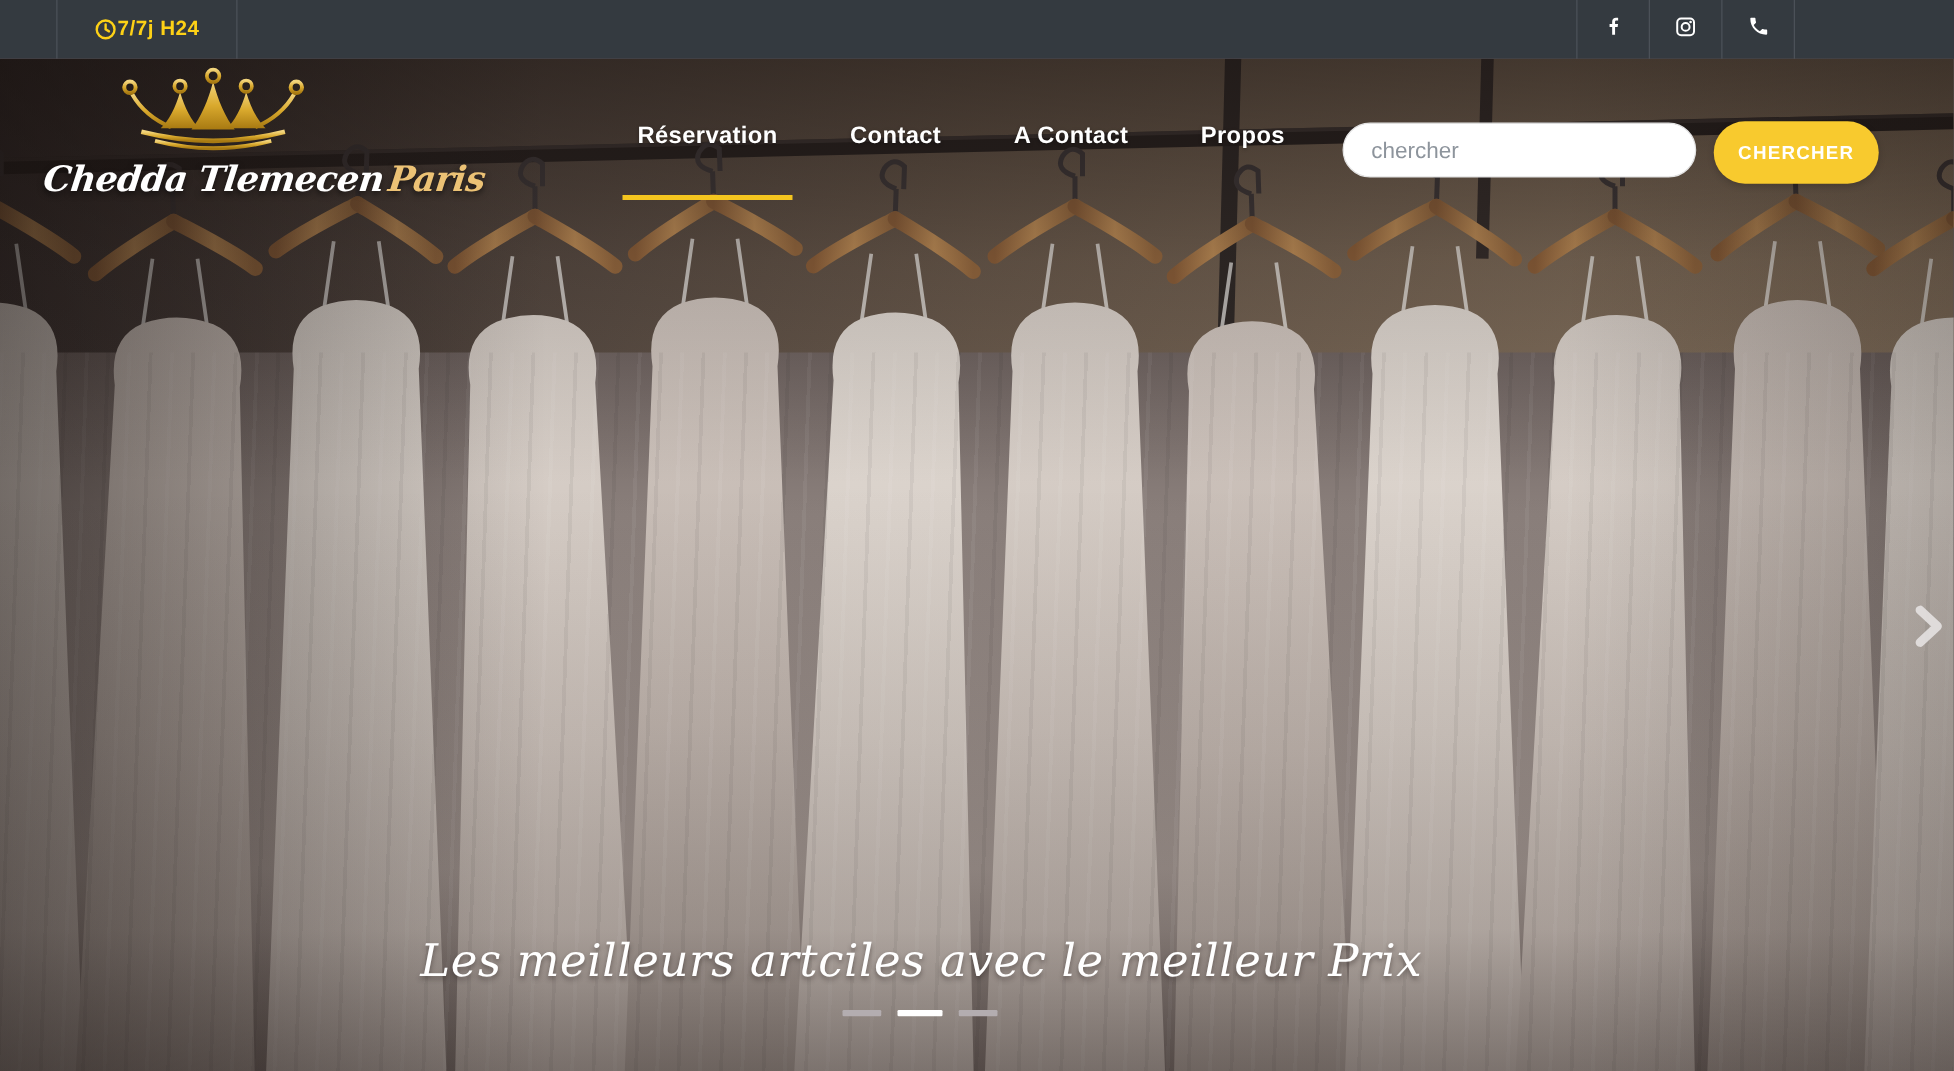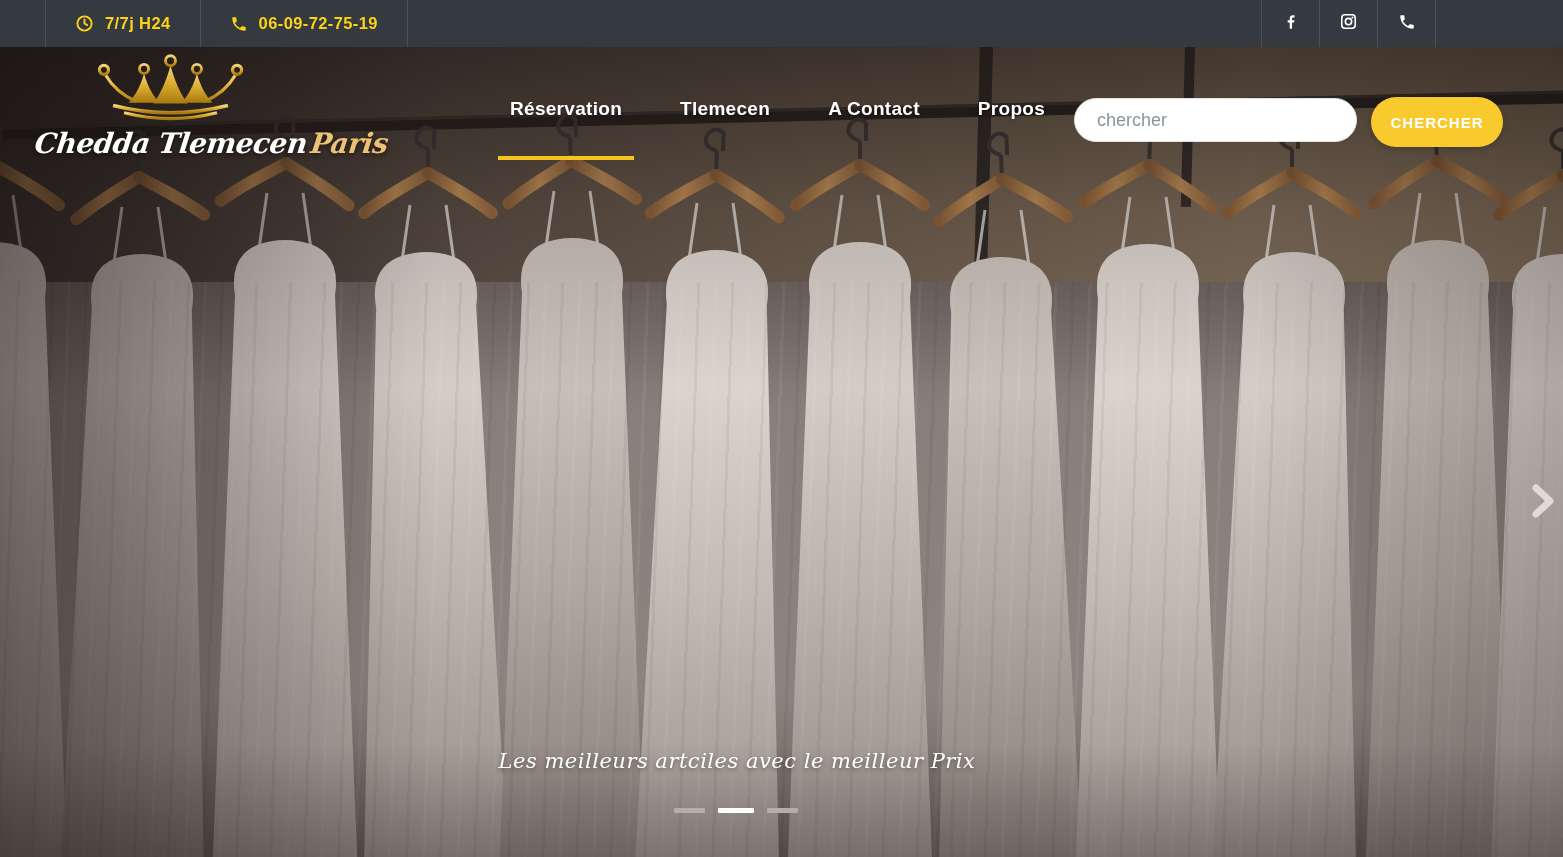--- a/index.html
+++ b/index.html
@@ -2,21 +2,21 @@
 <html><head>
 <meta charset="utf-8">
 <style>
   * { margin:0; padding:0; box-sizing:border-box; }
   html,body { width:1563px; height:857px; overflow:hidden; background:#343a40;
               font-family:"Liberation Sans", sans-serif; }
 
   
   .topbar { height:47px; background:#343a40; display:flex; align-items:stretch; }
   .tb-left { display:flex; margin-left:45px; border-left:1px solid #4b5158; }
-  .tb-cell { display:flex; align-items:center; gap:11px; padding:0 29px;
+  .tb-cell { display:flex; align-items:center; padding:0 29px;
              border-right:1px solid #4b5158; color:#fdd116; font-weight:bold;
              font-size:16.5px; letter-spacing:.4px; white-space:nowrap; }
   .tb-cell svg { display:block; }
   .tb-right { margin-left:auto; margin-right:127px; display:flex; border-left:1px solid #4b5158; }
   .tb-social { width:58px; display:flex; align-items:center; justify-content:center;
                border-right:1px solid #4b5158; cursor:pointer; }
 
   
   .hero { position:relative; width:1563px; height:810px; background:#6e625e; overflow:hidden; }
   .scene { position:absolute; left:0; top:0; width:100%; height:100%; }
@@ -54,21 +54,21 @@
            font-family:"Liberation Sans", sans-serif; background:#fff; }
   .search-box input::placeholder { color:#8d949c; }
   .search-btn { position:absolute; left:1371px; top:50px; width:132px; height:50px;
            border:none; border-radius:25px; background:#f8ca2e; color:#fff;
            font-weight:bold; font-size:15px; letter-spacing:1px; cursor:pointer;
            font-family:"Liberation Sans", sans-serif; box-shadow:0 2px 6px rgba(0,0,0,.18); }
 
   
   .caption { position:absolute; left:737px; top:702px; transform:translateX(-50%);
            white-space:nowrap; color:#fff; font-family:"DejaVu Serif", serif;
-           font-style:italic; font-size:21px; letter-spacing:.5px;
+           font-style:italic; font-size:36px; letter-spacing:.5px;
            text-shadow:0 2px 4px rgba(40,30,28,.45); }
   .dots { position:absolute; left:736px; top:761px; transform:translateX(-50%);
            display:flex; gap:13px; align-items:center; }
   .dash { height:5px; width:31px; background:#b3adb0; border-radius:1px; cursor:pointer; }
   .dash.active { width:36px; background:#ffffff; }
   .next-arrow { position:absolute; left:1530px; top:436px; width:26px; height:36px;
            cursor:pointer; opacity:.85; }
 </style>
 </head>
 <body>
@@ -76,28 +76,20 @@
 <div class="topbar">
   <div class="tb-left">
     <div class="tb-cell">
       <span>
         <svg width="19" height="19" viewBox="0 0 24 24">
             <circle cx="12" cy="12" r="9" fill="none" stroke="#fdd116" stroke-width="2.4"></circle>
             <path d="M12 7v5l3.4 2" fill="none" stroke="#fdd116" stroke-width="2.4" stroke-linecap="round"></path>
           </svg>
       </span>
       <span>7/7j H24</span>
-    </div>
-    <div class="tb-cell">
-      <span>
-        <svg width="18" height="18" viewBox="0 0 24 24">
-            <path fill="#fdd116" d="M6.62 10.79c1.44 2.83 3.76 5.14 6.59 6.59l2.2-2.21c.27-.27.67-.36 1.02-.24 1.12.37 2.33.57 3.57.57.55 0 1 .45 1 1V20c0 .55-.45 1-1 1-9.39 0-17-7.61-17-17 0-.55.45-1 1-1h3.5c.55 0 1 .45 1 1 0 1.25.2 2.45.57 3.57.11.35.03.74-.25 1.02l-2.2 2.2z"></path>
-          </svg>
-      </span>
-      <span>06-09-72-75-19</span>
     </div>
   </div>
   <div class="tb-right">
     <div class="tb-social">
       <span>
         <svg width="18" height="18" viewBox="0 0 24 24">
             <path fill="#fff" d="M13.4 21v-8.2h2.76l.41-3.2H13.4V7.55c0-.93.26-1.56 1.59-1.56h1.68V3.13C16.38 3.04 15.4 3 14.42 3c-2.44 0-4.12 1.49-4.12 4.23v2.36H7.54v3.2h2.76V21h3.1z"></path>
           </svg>
       </span>
     </div>
@@ -259,21 +251,21 @@
       <path d="M22,57 Q85,73 148,57" fill="none" stroke="url(#gold)" stroke-width="4"></path>
       <path d="M34,65 Q85,78 136,65" fill="none" stroke="url(#gold)" stroke-width="3.5"></path>
     </svg>
     <div class="logo-text">
       <span>Chedda Tlemecen</span><span class="accent">Paris</span>
     </div>
   </div>
 
   <ul class="nav">
     <li class="active"><a>Réservation</a></li>
-    <li><a>Tlemecen</a></li>
+    <li><a>Contact</a></li>
     <li><a>A Contact</a></li>
     <li><a>Propos</a></li>
   </ul>
 
   <div class="search-box">
     <input type="text" placeholder="chercher" style="">
   </div>
   <button class="search-btn">CHERCHER</button>
 
   <div class="caption">Les meilleurs artciles avec le meilleur Prix</div>

